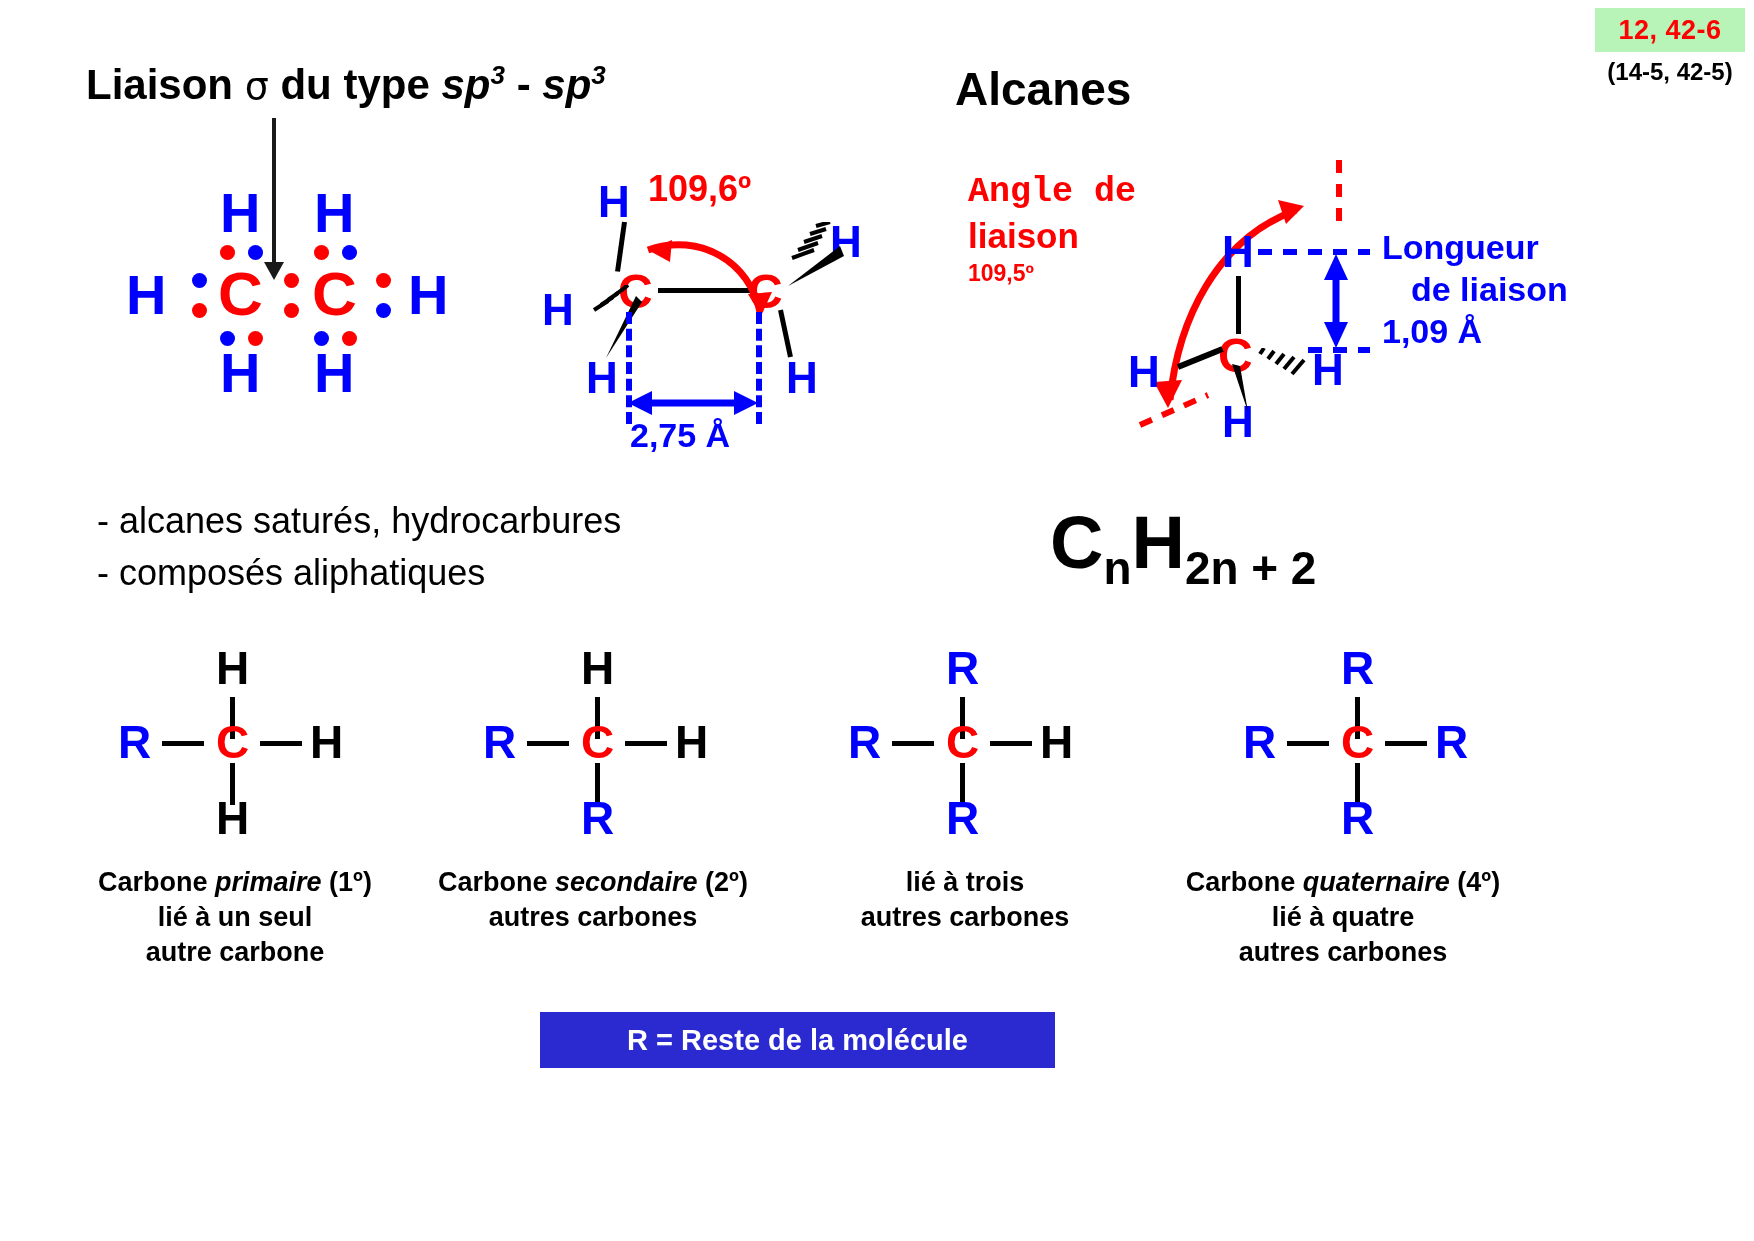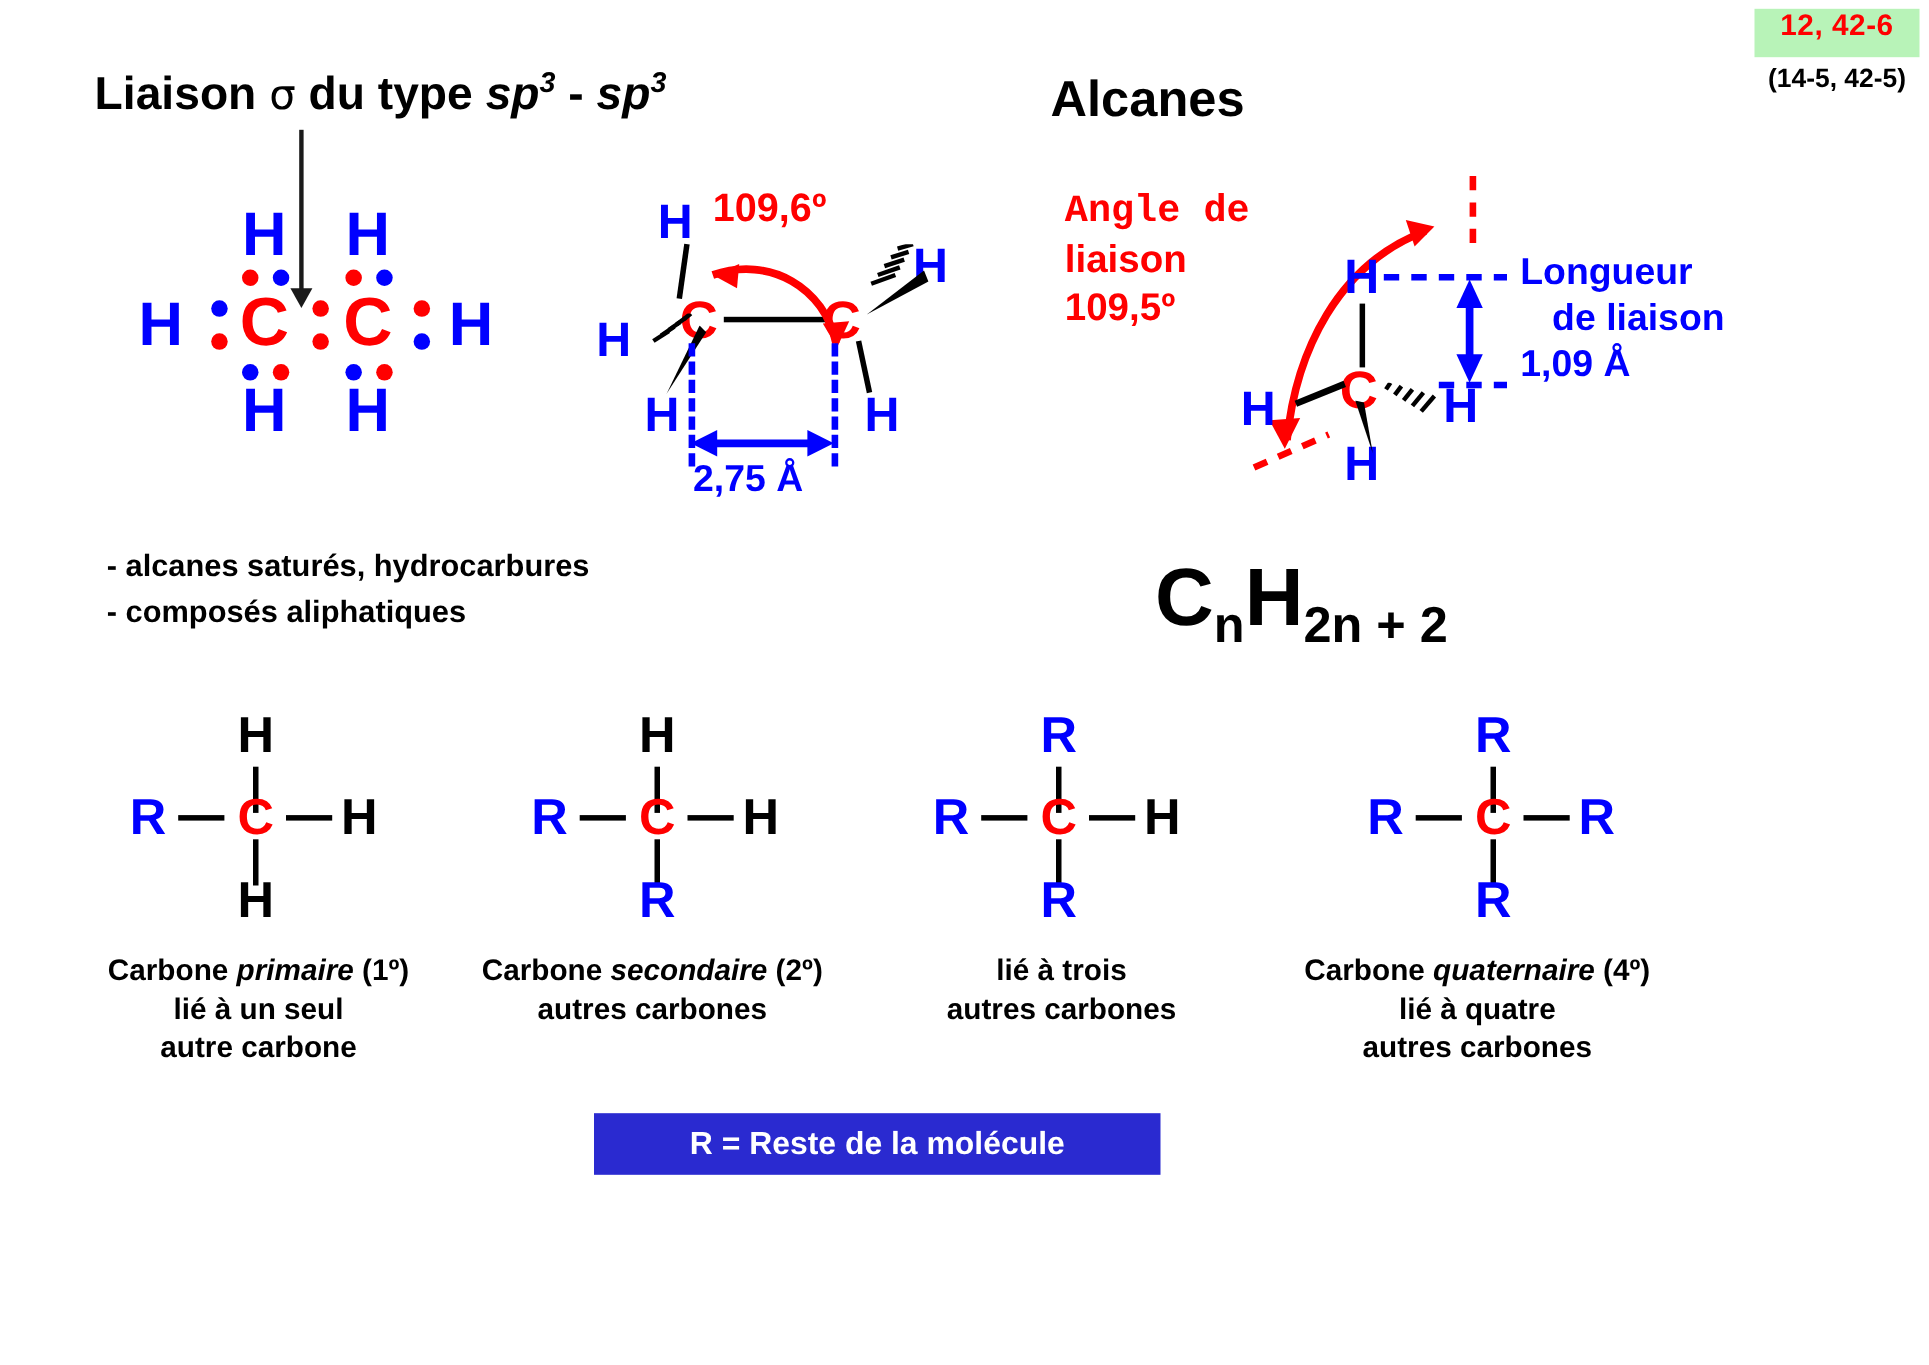--- a/index.html
+++ b/index.html
@@ -2,21 +2,21 @@
 <html><head>
 <meta charset="utf-8">
 <style>
   html,body{margin:0;padding:0;background:#fff;}
   body{width:1754px;height:1241px;position:relative;overflow:hidden;
        font-family:"Liberation Sans","DejaVu Sans",sans-serif;color:#000;}
   .abs{position:absolute;}
 
   
   #ref-badge{left:1595px;top:8px;width:150px;height:44px;background:#b8f3b8;
-             display:flex;align-items:flex-start;justify-content:center;}
+             display:flex;align-items:center;justify-content:center;}
   #ref-badge span{color:#ff0000;font-weight:bold;font-size:27px;letter-spacing:.5px;}
   #ref-sub{left:1595px;top:58px;width:150px;text-align:center;
            font-weight:bold;font-size:24px;color:#000;}
 
   
   #title-sigma{left:86px;top:60px;font-size:42px;font-weight:bold;white-space:nowrap;}
   #title-sigma .sig{font-family:"DejaVu Sans",sans-serif;font-weight:normal;font-size:38px;}
   #title-sigma .sp{font-style:italic;}
   #title-sigma sup{font-size:.62em;font-style:italic;}
   #title-alcanes{left:955px;top:62px;font-size:46px;font-weight:bold;}
@@ -37,21 +37,21 @@
   .at.c{color:#ff0000;font-size:48px;}
   .bond{position:absolute;background:#000;}
   .dash-v{position:absolute;width:0;border-left:6px dashed #0000ff;}
   .lbl-red{position:absolute;color:#ff0000;font-weight:bold;}
   .lbl-blue{position:absolute;color:#0000ff;font-weight:bold;}
 
   
   #methane{left:950px;top:150px;width:640px;height:300px;}
 
   
-  #bullets{left:97px;top:495px;font-size:28px;font-weight:bold;line-height:1.45;}
+  #bullets{left:97px;top:495px;font-size:36px;font-weight:normal;line-height:1.45;}
   #formula{left:1050px;top:500px;font-size:74px;font-weight:bold;white-space:nowrap;}
   #formula sub{font-size:.62em;}
 
   
   .carb{position:absolute;top:645px;width:330px;height:210px;}
   .carb .sym{position:absolute;font-weight:bold;font-size:46px;line-height:1;}
   .carb .sym.c{color:#ff0000;}
   .carb .sym.r{color:#0000ff;}
   .carb .sym.h{color:#000;}
   .carb .lnk{position:absolute;background:#000;}
@@ -176,21 +176,21 @@
     <polygon points="0,17 24,5 24,29" fill="#0000ff"></polygon>
     <polygon points="130,17 106,5 106,29" fill="#0000ff"></polygon>
   </svg>
   <div class="lbl-blue" style="left:100px;top:256px;font-size:34px;">2,75 Å</div>
 </div>
 
 <div class="abs" id="methane">
 
   <div class="lbl-red" style="left:18px;top:22px;font-size:35px;font-family:Liberation Mono, monospace;">Angle de</div>
   <div class="lbl-red" style="left:18px;top:66px;font-size:35px;">liaison</div>
-  <div class="lbl-red" style="left:18px;top:110px;font-size:35px;">109,5º</div>
+  <div class="lbl-red" style="left:18px;top:110px;font-size:23px;">109,5º</div>
 
   <svg class="abs" width="210" height="270" style="left:196px;top:20px;">
     <path d="M 24,230 C 32,150 70,70 150,40" fill="none" stroke="#ff0000" stroke-width="7"></path>
     <polygon points="158,36 132,30 140,54" fill="#ff0000"></polygon>
     <polygon points="22,238 8,212 36,210" fill="#ff0000"></polygon>
   </svg>
 
   <svg class="abs" width="640" height="290" style="left:0;top:0;">
     <line x1="389" y1="10" x2="389" y2="78" stroke="#ff0000" stroke-width="6" stroke-dasharray="13,11"></line>
     <line x1="190" y1="275" x2="258" y2="245" stroke="#ff0000" stroke-width="6" stroke-dasharray="13,11"></line>

